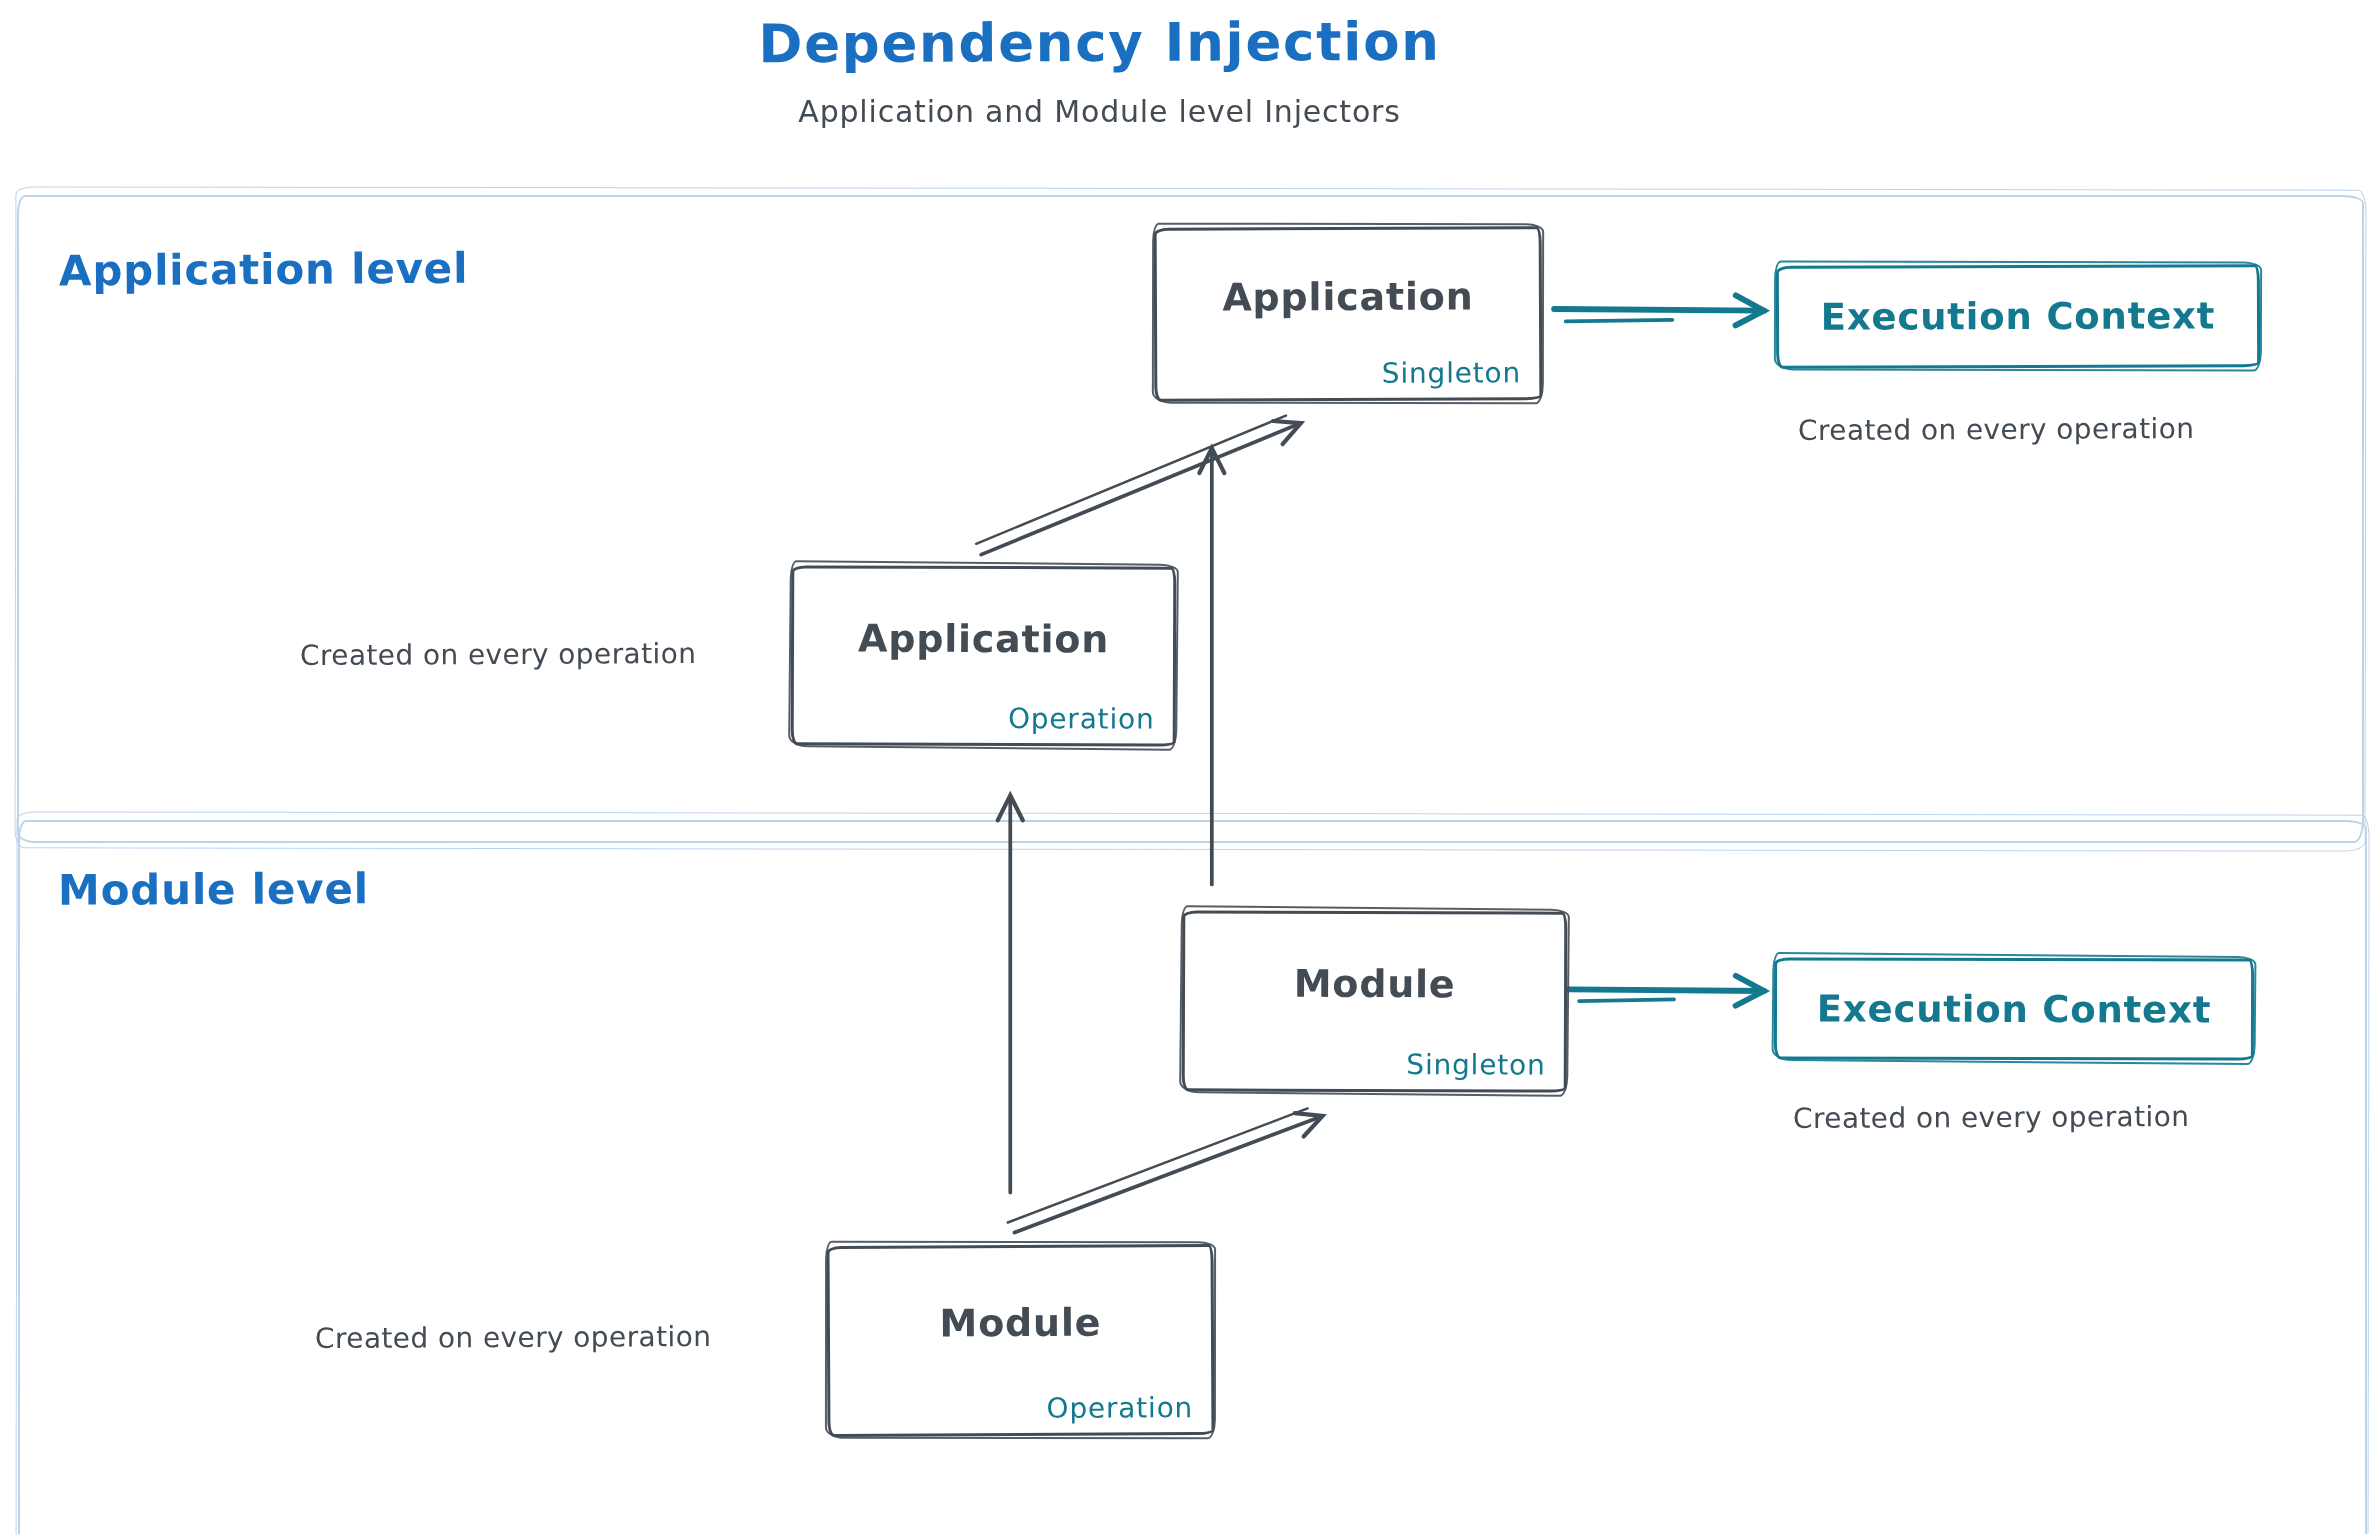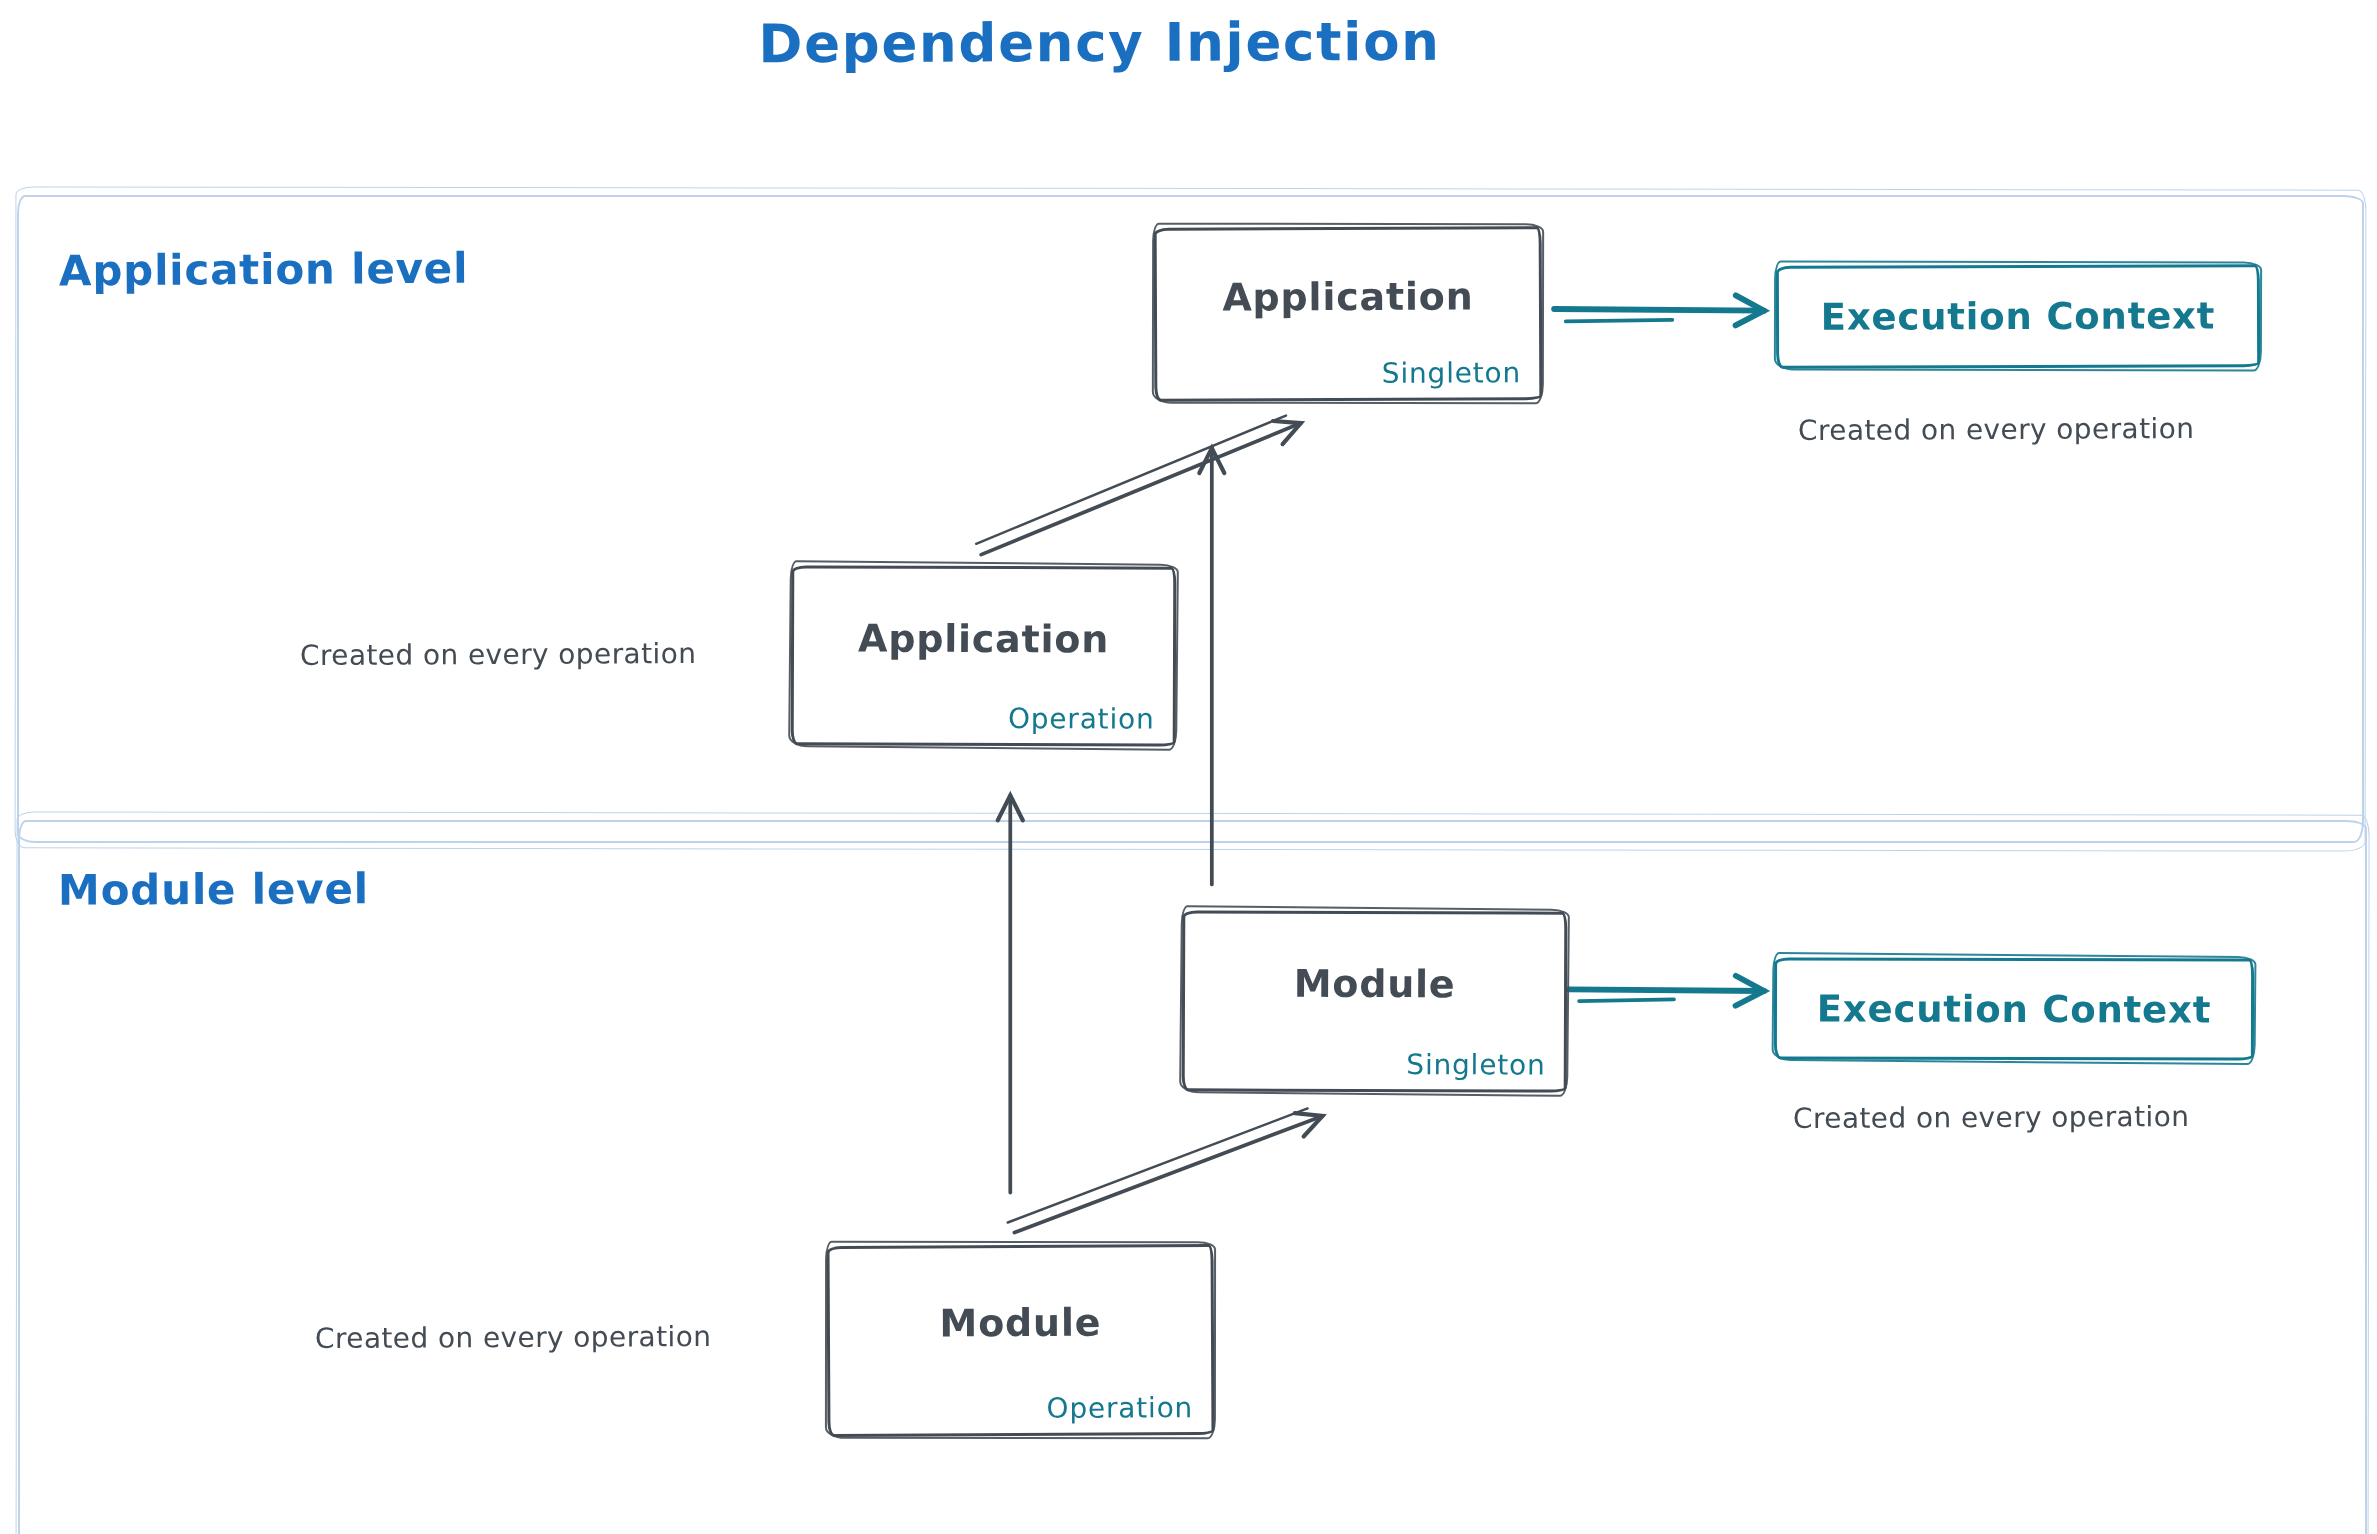--- a/index.html
+++ b/index.html
@@ -57,20 +57,21 @@
   .ink-stroke{stroke:var(--ink);}
   .teal-stroke{stroke:var(--teal);}
 </style>
 </head>
 <body>
 
 <div class="canvas">
 
   <div class="titles">
     <div class="title">Dependency Injection</div>
+    <div class="subtitle">Application and Module level Injectors</div>
   </div>
 
   <section class="region region-app">
     <div class="region-label label-app">Application level</div>
   </section>
 
   <section class="region region-module">
     <div class="region-label label-module">Module level</div>
   </section>
 

